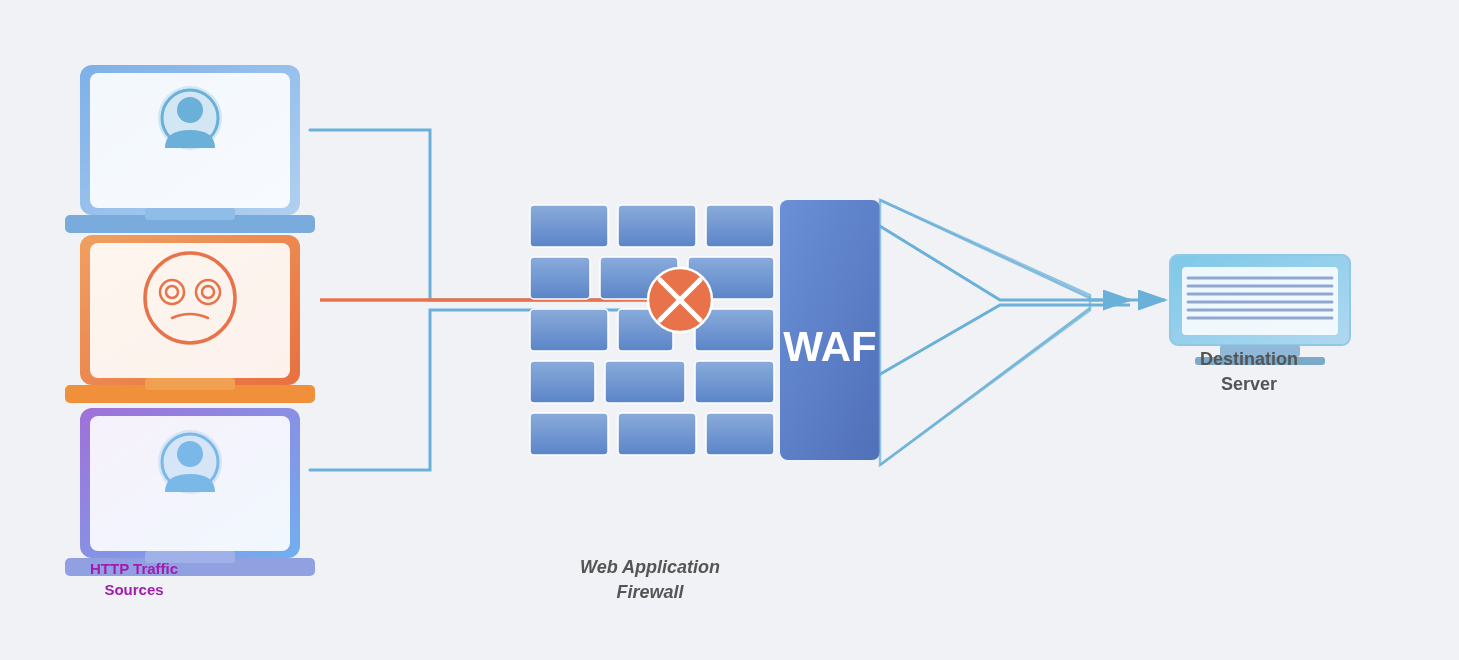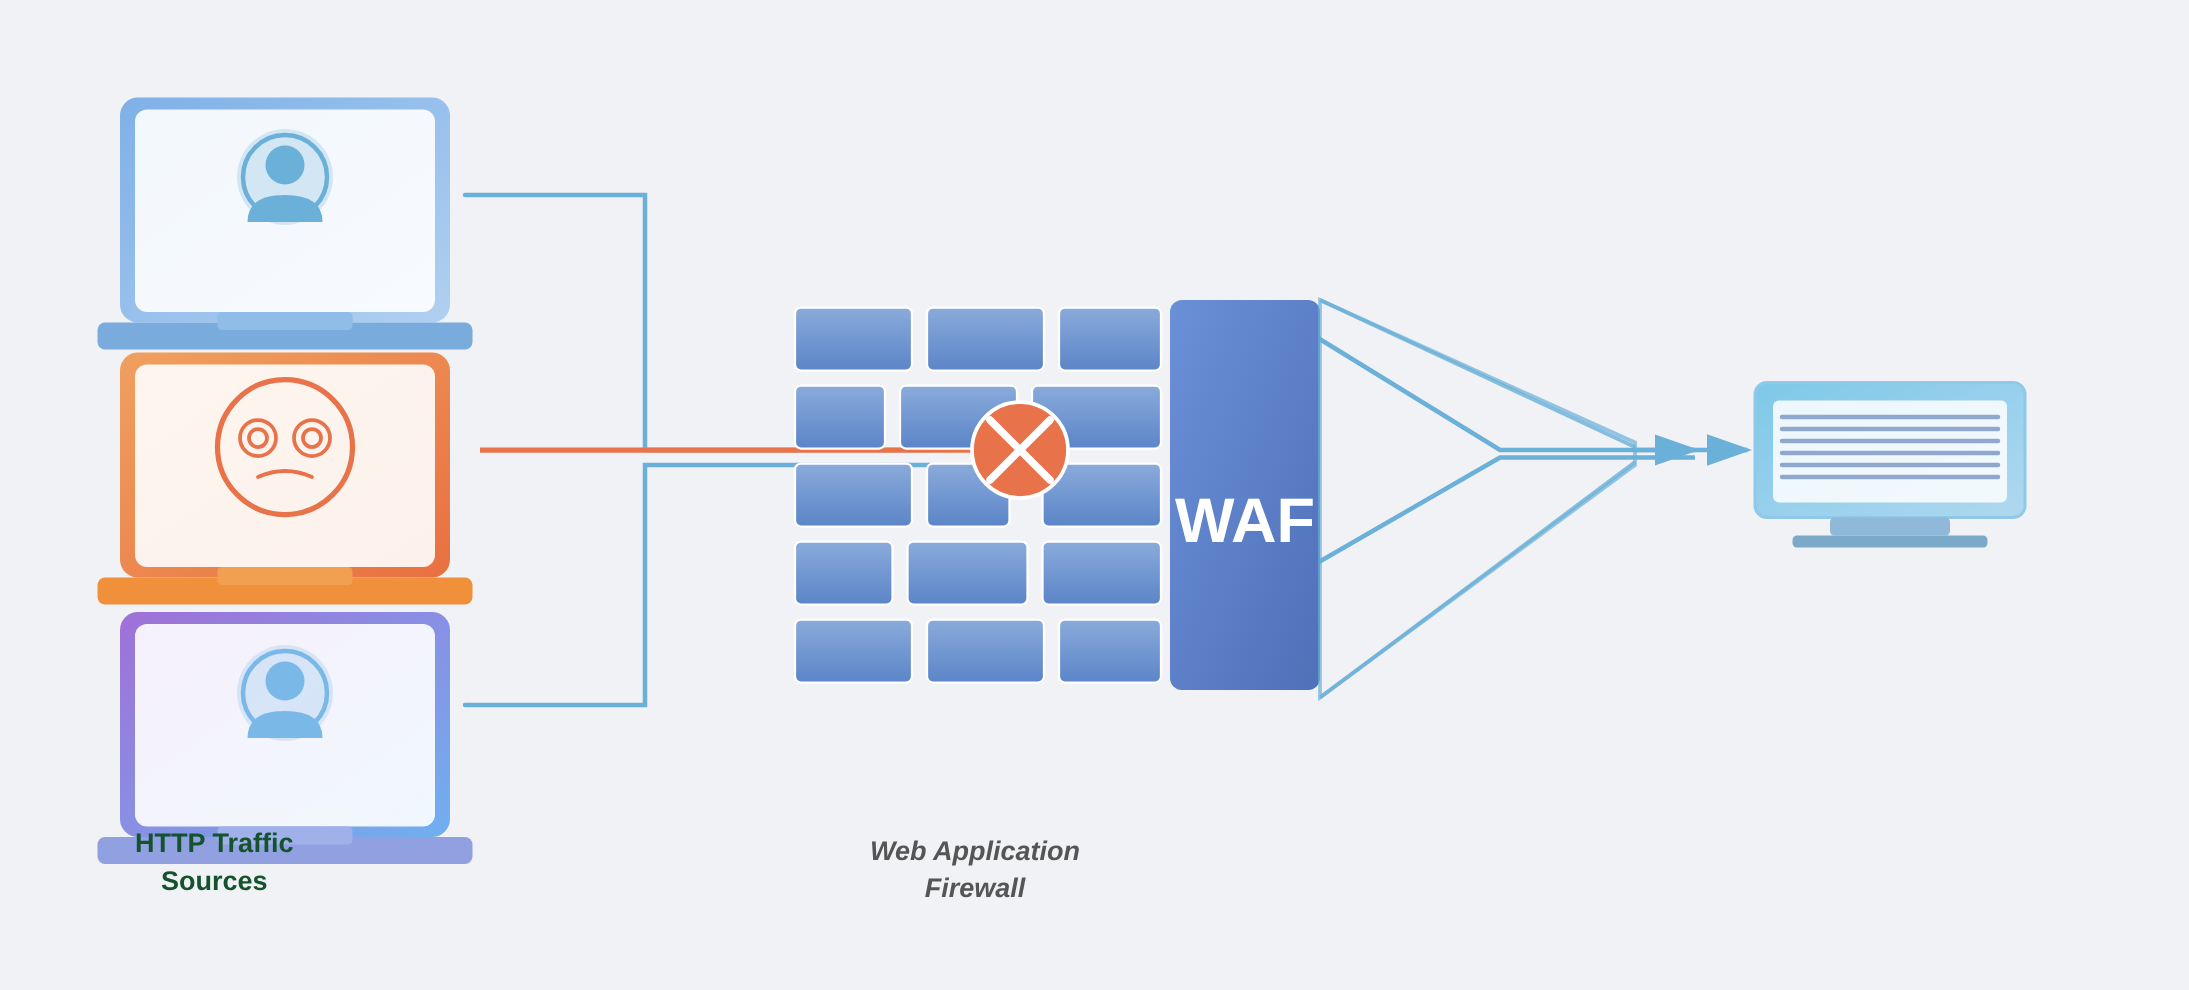--- a/index.html
+++ b/index.html
@@ -20,22 +20,22 @@
       position: absolute;
       top: 0; left: 0;
       width: 100%; height: 100%;
     }
     .label-http {
       position: absolute;
       bottom: 60px;
       left: 90px;
       text-align: center;
       font-weight: 700;
-      font-size: 18px;
-      color: #14532d;
+      font-size: 15px;
+      color: #a21caf;
       line-height: 1.4;
     }
     .label-waf {
       position: absolute;
       bottom: 55px;
       left: 560px;
       text-align: center;
       font-weight: 700;
       font-size: 18px;
       color: #555;
@@ -202,13 +202,14 @@
     <line x1="1188" y1="310" x2="1332" y2="310" stroke="#90a8d0" stroke-width="3" stroke-linecap="round"></line>
     <line x1="1188" y1="318" x2="1332" y2="318" stroke="#90a8d0" stroke-width="3" stroke-linecap="round"></line>
 
     <rect x="1220" y="345" width="80" height="12" rx="3" fill="#90b8d8"></rect>
     <rect x="1195" y="357" width="130" height="8" rx="3" fill="#7aaac8"></rect>
 
   </svg>
 
   <div class="label-http">HTTP Traffic<br>Sources</div>
   <div class="label-waf">Web Application<br>Firewall</div>
+  <div class="label-dest">Destination<br>Server</div>
 </div>
 
 </body></html>

